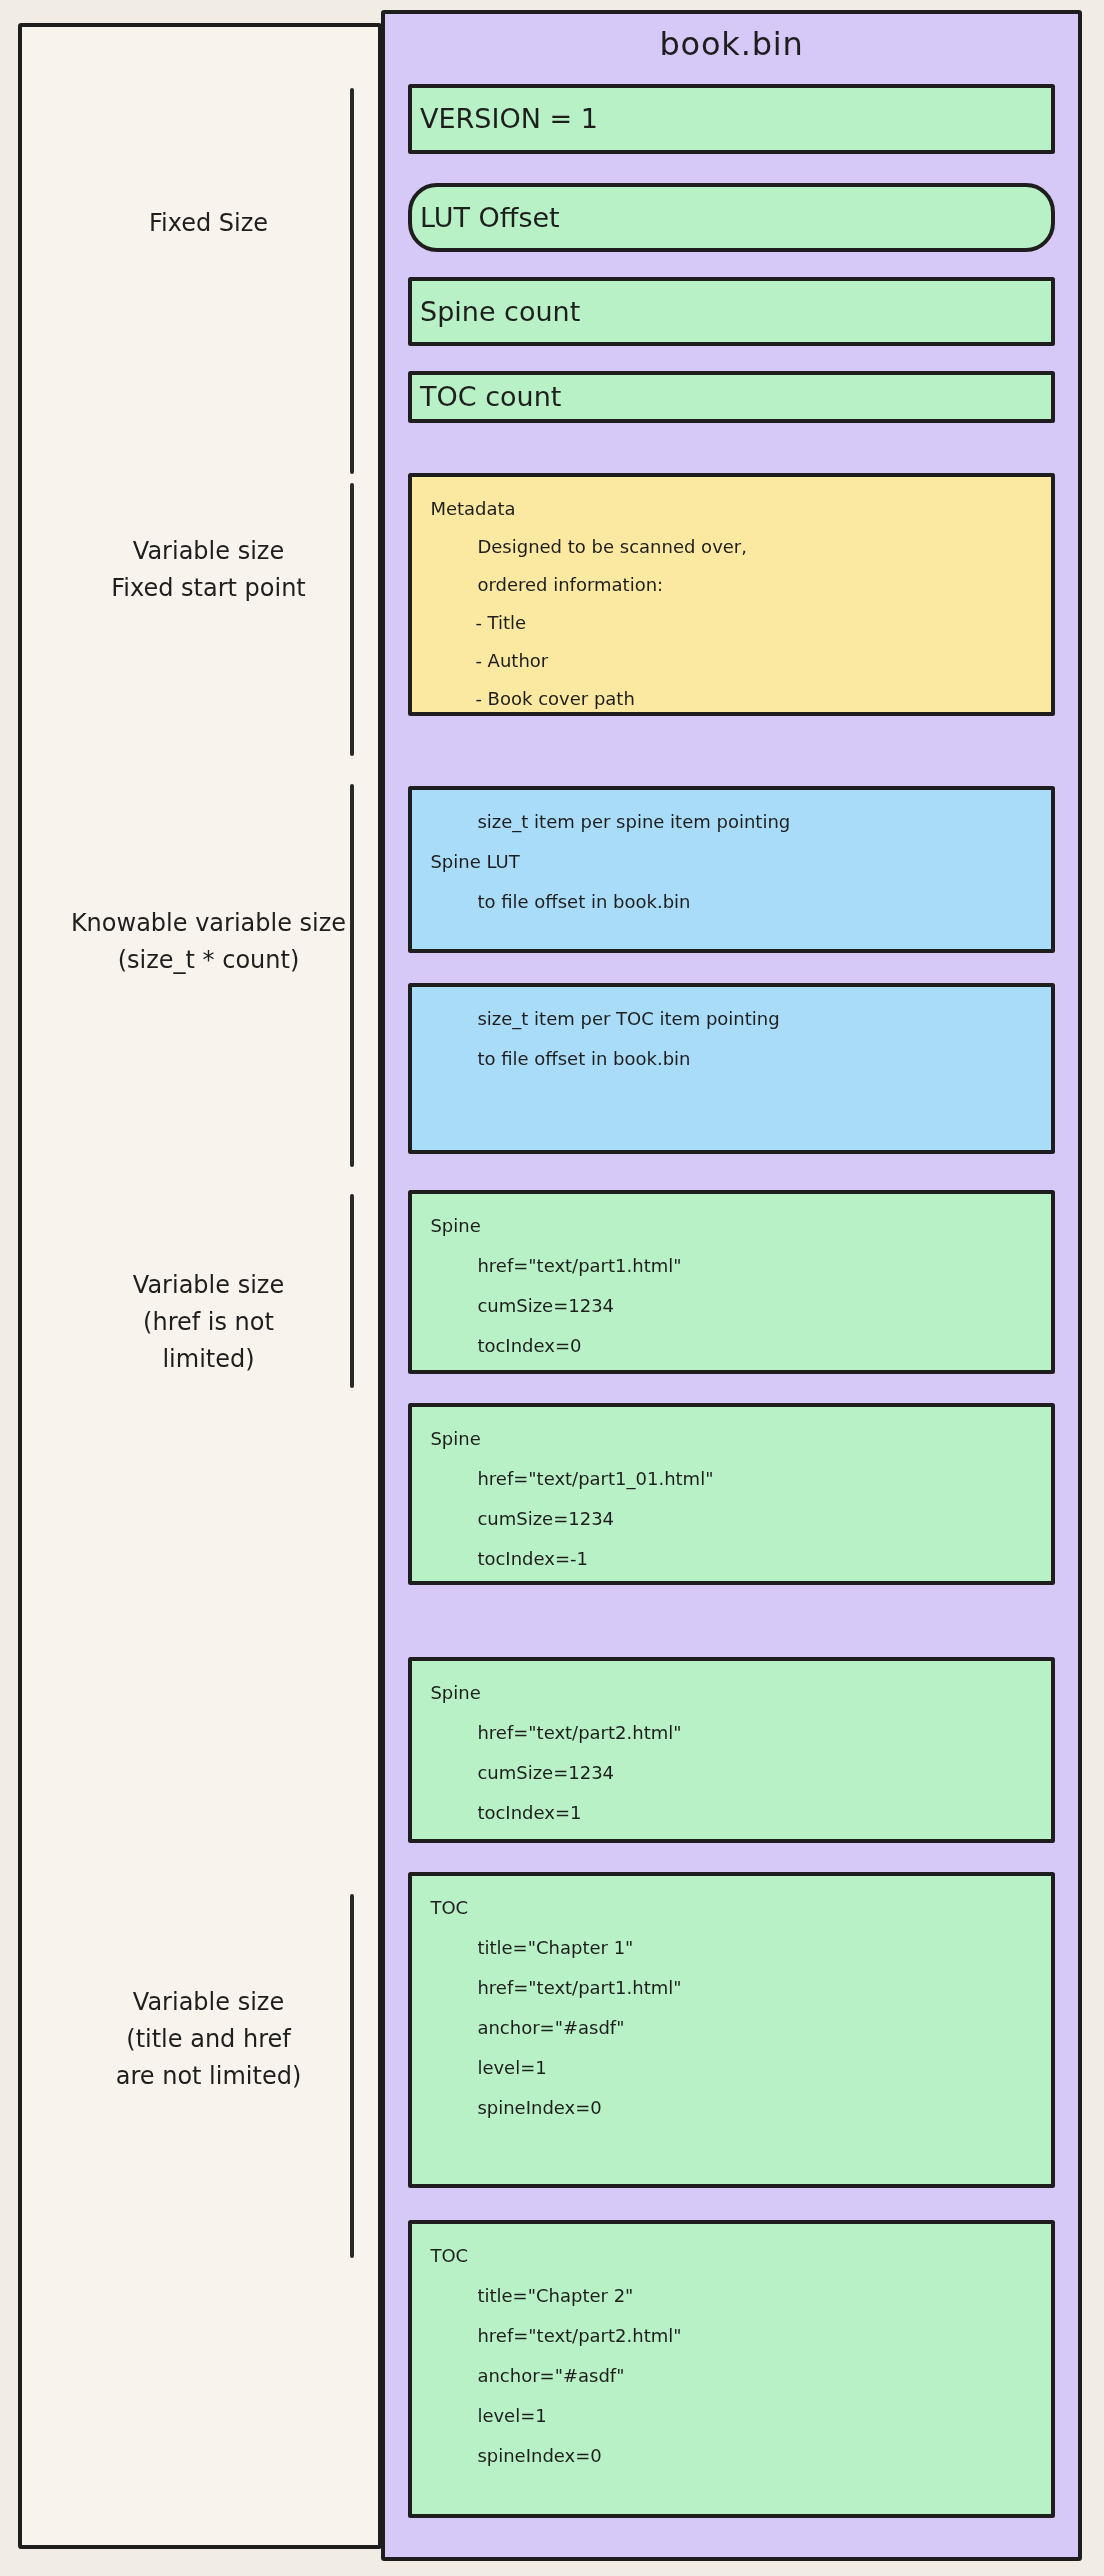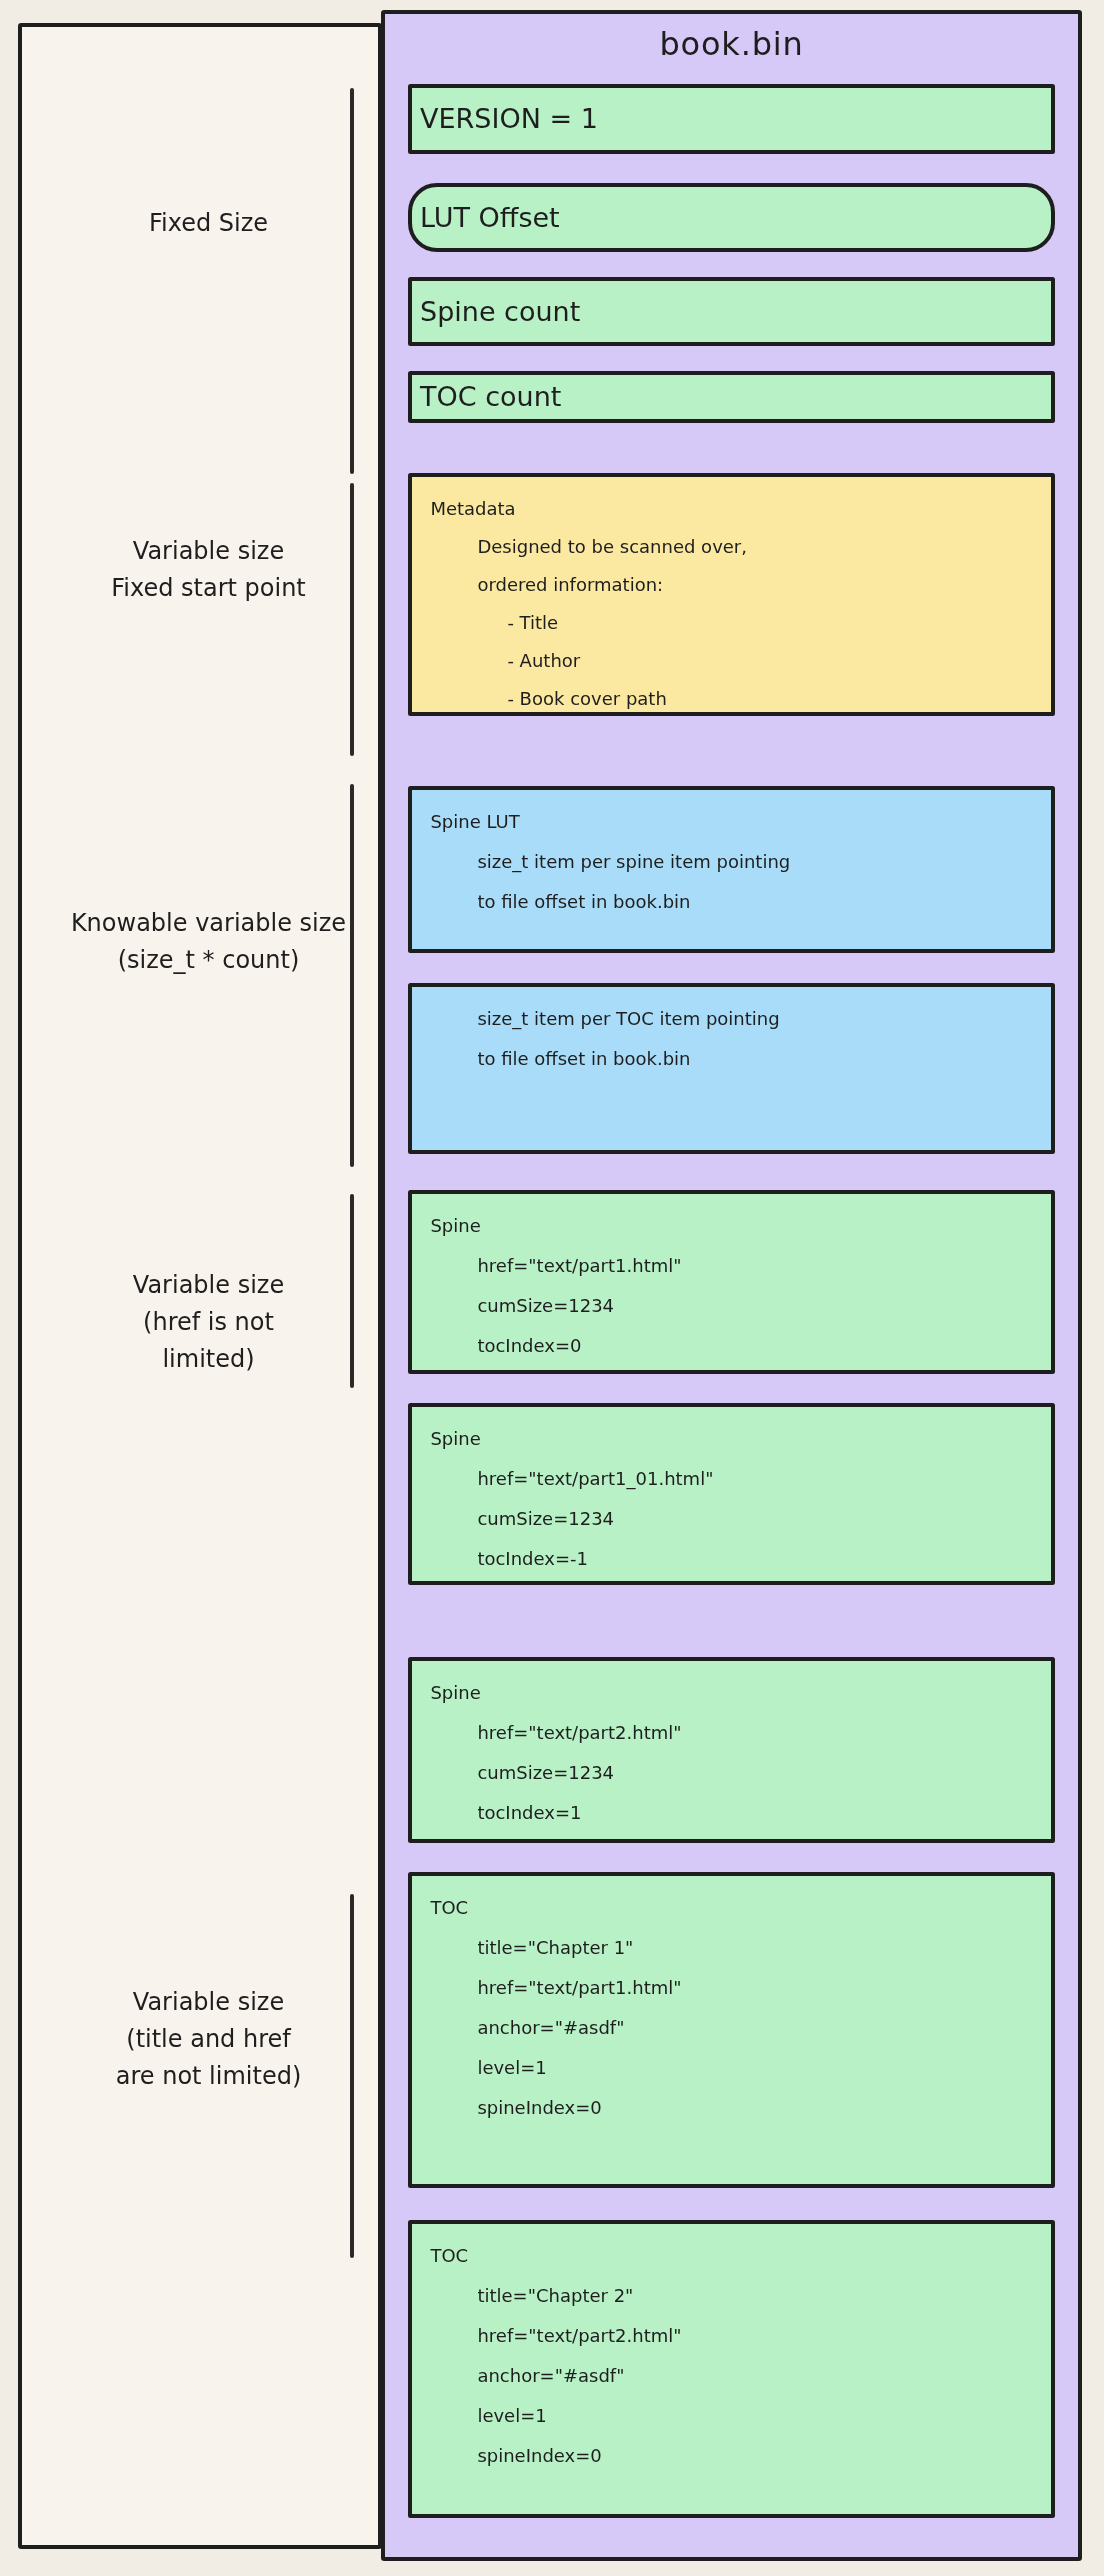--- a/index.html
+++ b/index.html
@@ -37,21 +37,21 @@
     font-size:18px;line-height:40px;
   }
   .block.green{background:#b8f1c6;}
   .block.blue{background:#a9dcf8;}
   .block.yellow{background:#fbe9a1;}
   .block.single{display:flex;align-items:center;padding-left:8px;font-size:27px;}
   .block.multi{padding:11.7px 15px 0 18.4px;}
   .block.metadata{padding-top:13.4px;line-height:38px;}
   .line{white-space:pre;}
   .l1{margin-left:47px;}
-  .l2{margin-left:77px;}
+  .l2{margin-left:45px;}
   
   .annotation{
     position:absolute;left:33px;width:351px;
     text-align:center;font-size:24px;line-height:37px;
   }
   .bracket{
     position:absolute;left:350px;width:4.2px;
     background:#2a2a2a;border-radius:2.5px;
   }
 </style>
@@ -81,22 +81,22 @@
   <div class="block yellow multi metadata" style="top:473px;height:243px;">
     <div class="line">Metadata</div>
     <div class="line l1">Designed to be scanned over,</div>
     <div class="line l1">ordered information:</div>
     <div class="line l2">- Title</div>
     <div class="line l2">- Author</div>
     <div class="line l2">- Book cover path</div>
   </div>
 
   <div class="block blue multi" style="top:786px;height:167px;">
+    <div class="line l1">size_t item per spine item pointing</div>
     <div class="line">Spine LUT</div>
-    <div class="line l1">size_t item per spine item pointing</div>
     <div class="line l1">to file offset in book.bin</div>
   </div>
   <div class="block blue multi" style="top:983px;height:171px;">
     <div class="line l1">size_t item per TOC item pointing</div>
     <div class="line l1">to file offset in book.bin</div>
   </div>
 
   <div class="block green multi" style="top:1190px;height:184px;">
     <div class="line">Spine</div>
     <div class="line l1">href="text/part1.html"</div>

